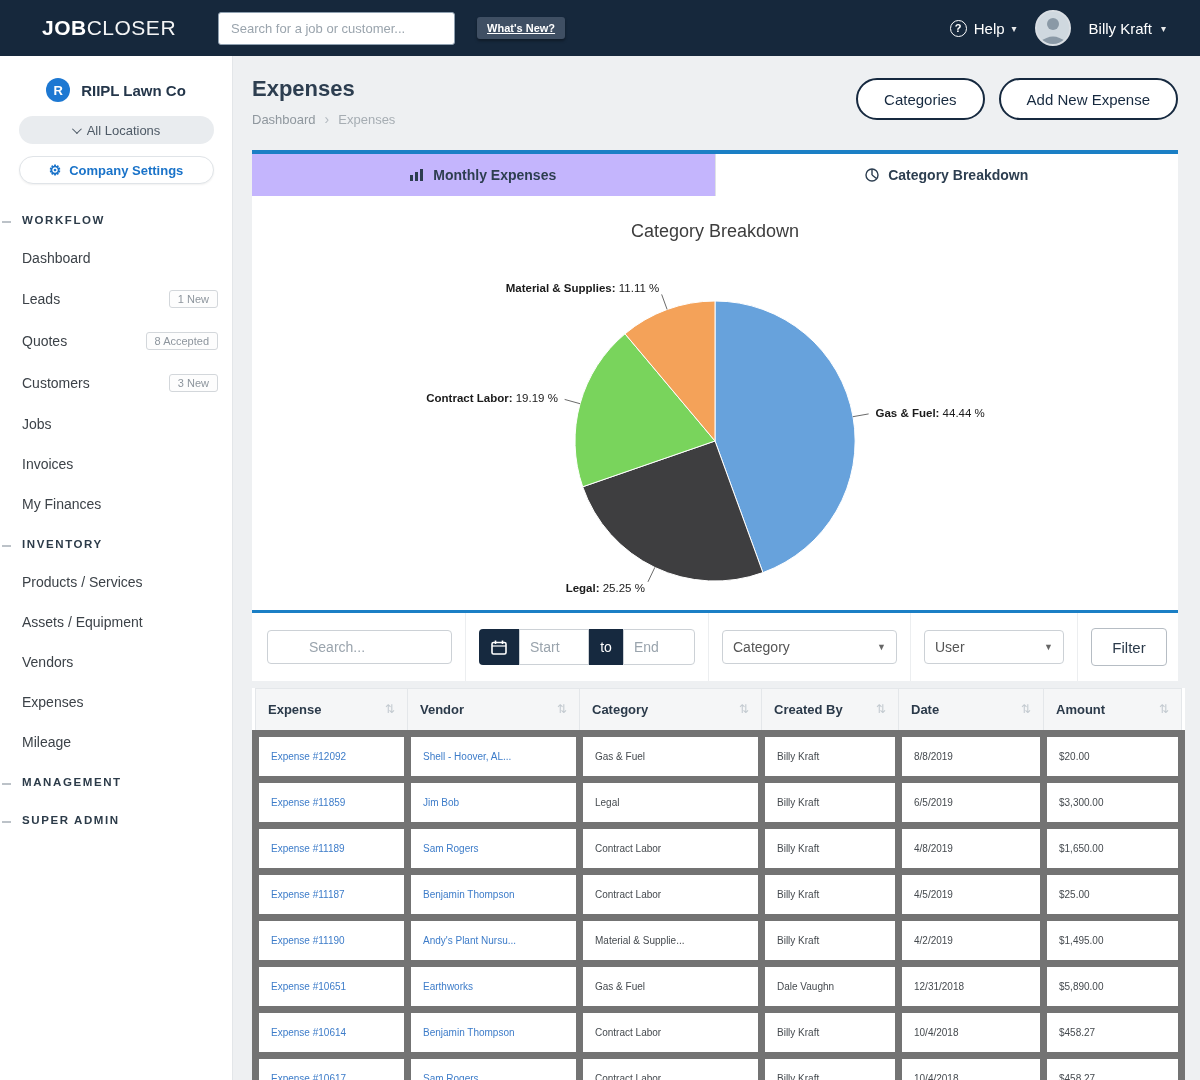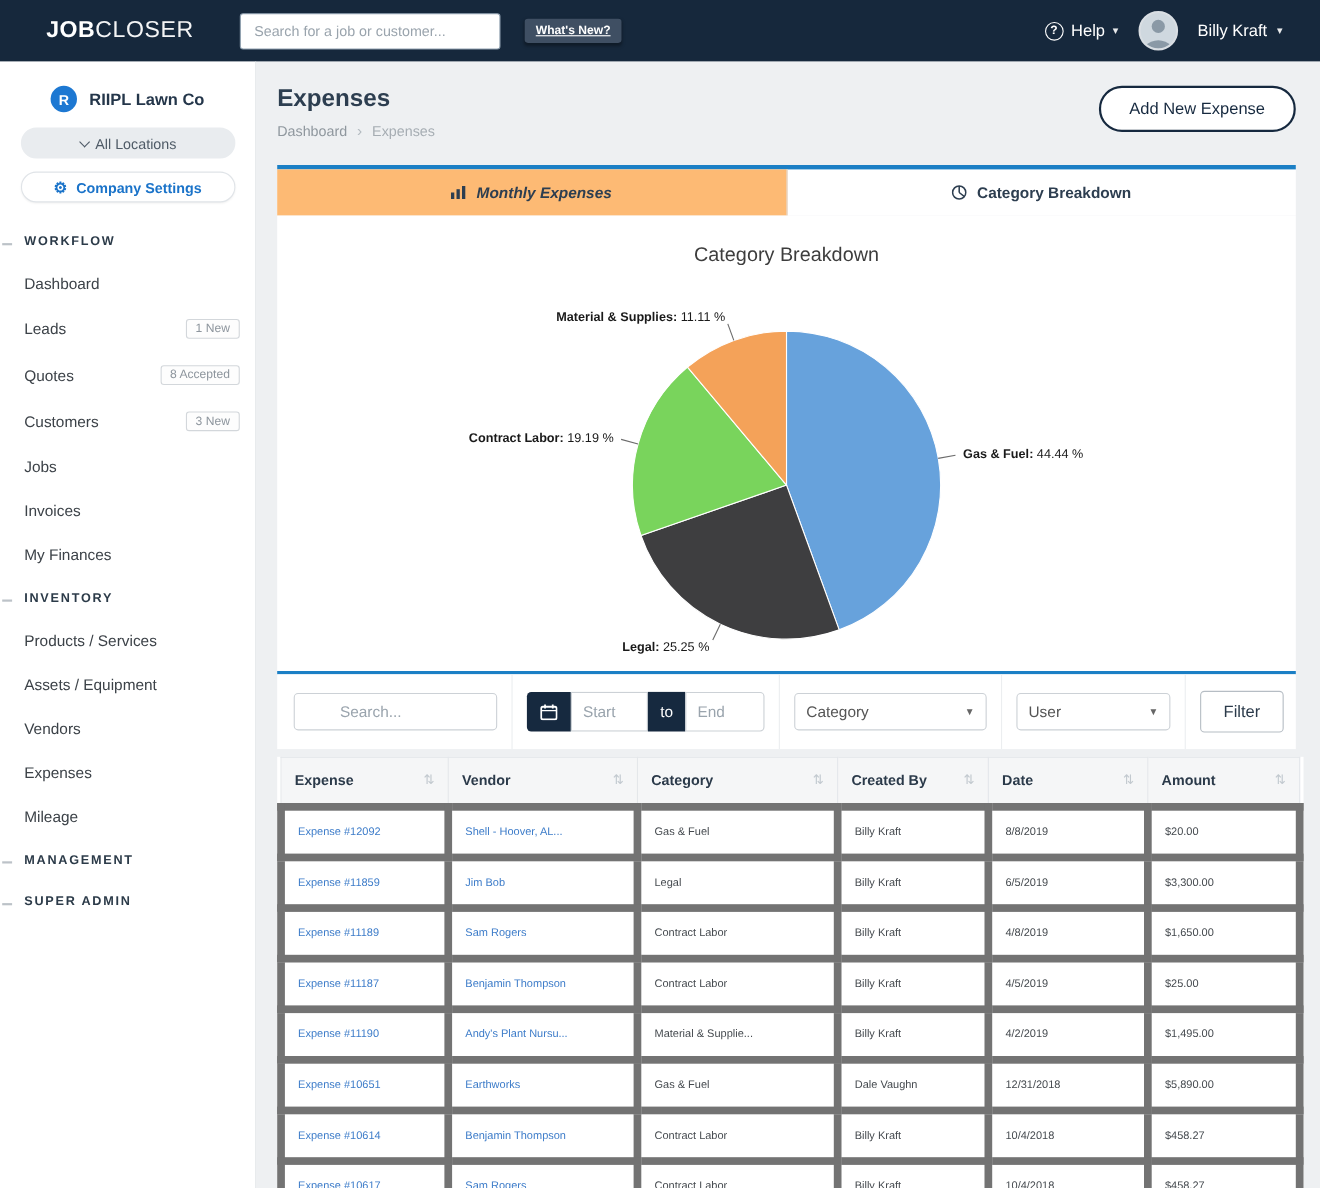--- a/index.html
+++ b/index.html
@@ -59,21 +59,21 @@
   .crumb-link { color: #8f979e; cursor: pointer; }
   .crumb-sep { color: #b3bac0; font-size: 14px; }
   .crumb-current { color: #a6adb3; }
   .actions { display: flex; gap: 14px; margin-top: 2px; }
   .action-btn { height: 42px; padding: 0 26px; border: 2px solid #16293f; border-radius: 24px;
     background: #fff; color: #16293f; font-size: 15px; font-family: inherit; cursor: pointer; white-space: nowrap; }
 
   .tabs { display: flex; border-top: 4px solid #1b7fc5; height: 46px; margin-top: 9px; background: #fff; }
   .tab { flex: 1; display: flex; align-items: center; justify-content: center; gap: 9px;
     font-size: 14px; font-weight: 700; color: #2d3e50; cursor: pointer; }
-  .tab.inactive { background: #fdba74; border-right: 1px solid #dfe2e5; font-style: italic; }
+  .tab.inactive { background: #c4b5fd; border-right: 1px solid #dfe2e5; }
   .tab-icon { display: inline-flex; color: #2d3e50; }
 
   .chart-card { background: #fff; height: 414px; position: relative; }
   .chart-title { text-align: center; padding-top: 25px; font-size: 18px; color: #3d3d3d; }
   .pie-svg { position: absolute; left: 0; top: 0; width: 926px; height: 414px; }
   .pie-label { font-size: 11.5px; fill: #1a1a1a; }
 
   .blue-divider { height: 3px; background: #1b7fc5; }
 
   .filter-bar { background: #fff; height: 68px; display: flex; align-items: center; padding: 0 2px; }
@@ -204,20 +204,21 @@
   <div class="page-head">
     <div>
       <h1 class="page-title">Expenses</h1>
       <div class="breadcrumb">
         <span class="crumb-link">Dashboard</span>
         <span class="crumb-sep">›</span>
         <span class="crumb-current">Expenses</span>
       </div>
     </div>
     <div class="actions">
+      <button class="action-btn">Categories</button>
       <button class="action-btn">Add New Expense</button>
     </div>
   </div>
 
   <div class="tabs">
     <div class="tab inactive">
       <span class="tab-icon">
         <svg width="14" height="12" viewBox="0 0 14 12" fill="currentColor">
             <rect x="0" y="6" width="3" height="6"></rect>
             <rect x="5" y="3" width="3" height="9"></rect>

